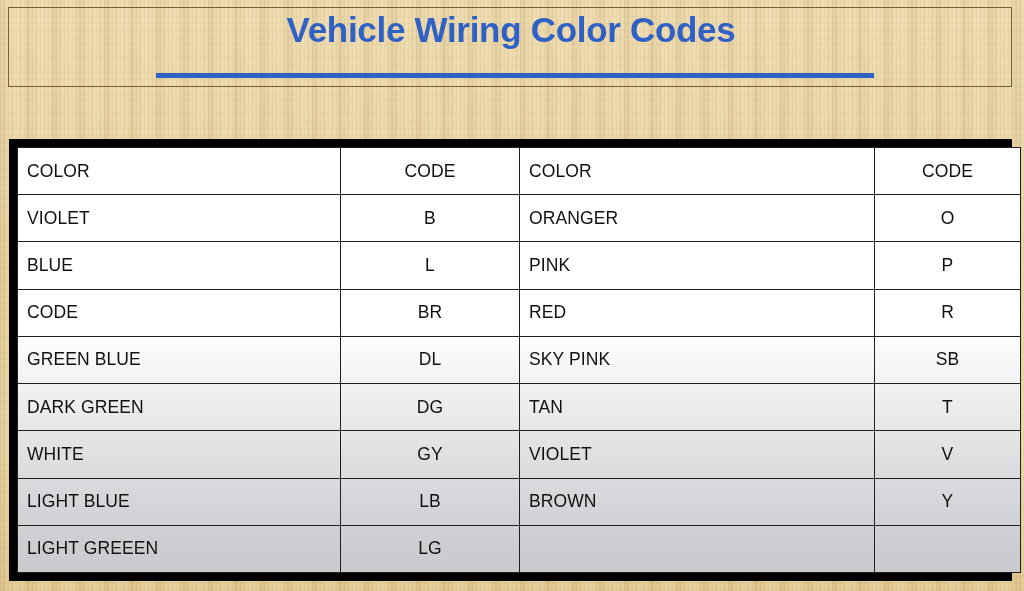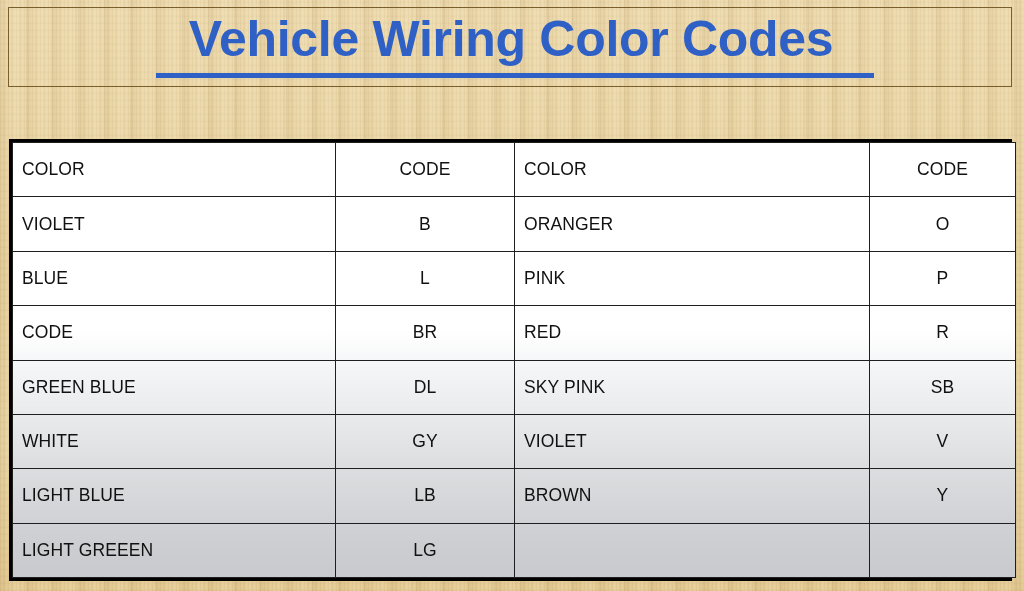--- a/index.html
+++ b/index.html
@@ -55,21 +55,21 @@
     border: 1px solid #7a5f2c;
     box-sizing: border-box;
     z-index: 2;
   }
   #title-text {
     position: absolute;
     left: 0;
     top: 2px;
     width: 1004px;
     text-align: center;
-    font-size: 50px;
+    font-size: 35px;
     font-weight: bold;
     letter-spacing: -0.3px;
     color: #2f60c6;
     font-family: "Liberation Sans", sans-serif;
     white-space: nowrap;
   }
   #title-underline {
     position: absolute;
     left: 147px;
     top: 65px;
@@ -79,21 +79,21 @@
   }
 
   
   #codes-table-wrap {
     position: absolute;
     left: 9px;
     top: 139px;
     width: 1003px;
     height: 442px;
     z-index: 2;
-    border: 3px solid #000000;
+    border: 8px solid #000000;
     box-sizing: border-box;
     background: #f9a8d4;
   }
   table.codes {
     border-collapse: collapse;
     width: 100%;
     height: 100%;
     table-layout: fixed;
     background: linear-gradient(180deg,
         #ffffff 0%,
@@ -169,20 +169,26 @@
           <td>RED</td>
           <td class="code-cell">R</td>
         </tr>
         <tr>
           <td>GREEN BLUE</td>
           <td class="code-cell">DL</td>
           <td>SKY PINK</td>
           <td class="code-cell">SB</td>
         </tr>
         <tr>
+          <td>DARK GREEN</td>
+          <td class="code-cell">DG</td>
+          <td>TAN</td>
+          <td class="code-cell">T</td>
+        </tr>
+        <tr>
           <td>WHITE</td>
           <td class="code-cell">GY</td>
           <td>VIOLET</td>
           <td class="code-cell">V</td>
         </tr>
         <tr>
           <td>LIGHT BLUE</td>
           <td class="code-cell">LB</td>
           <td>BROWN</td>
           <td class="code-cell">Y</td>

